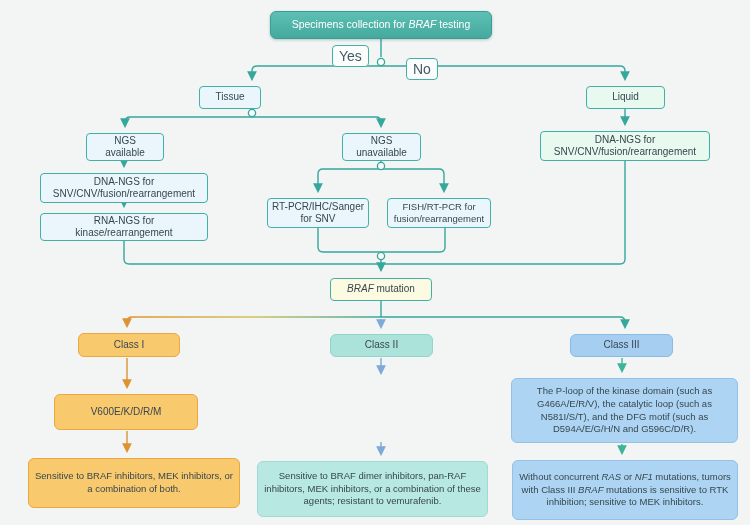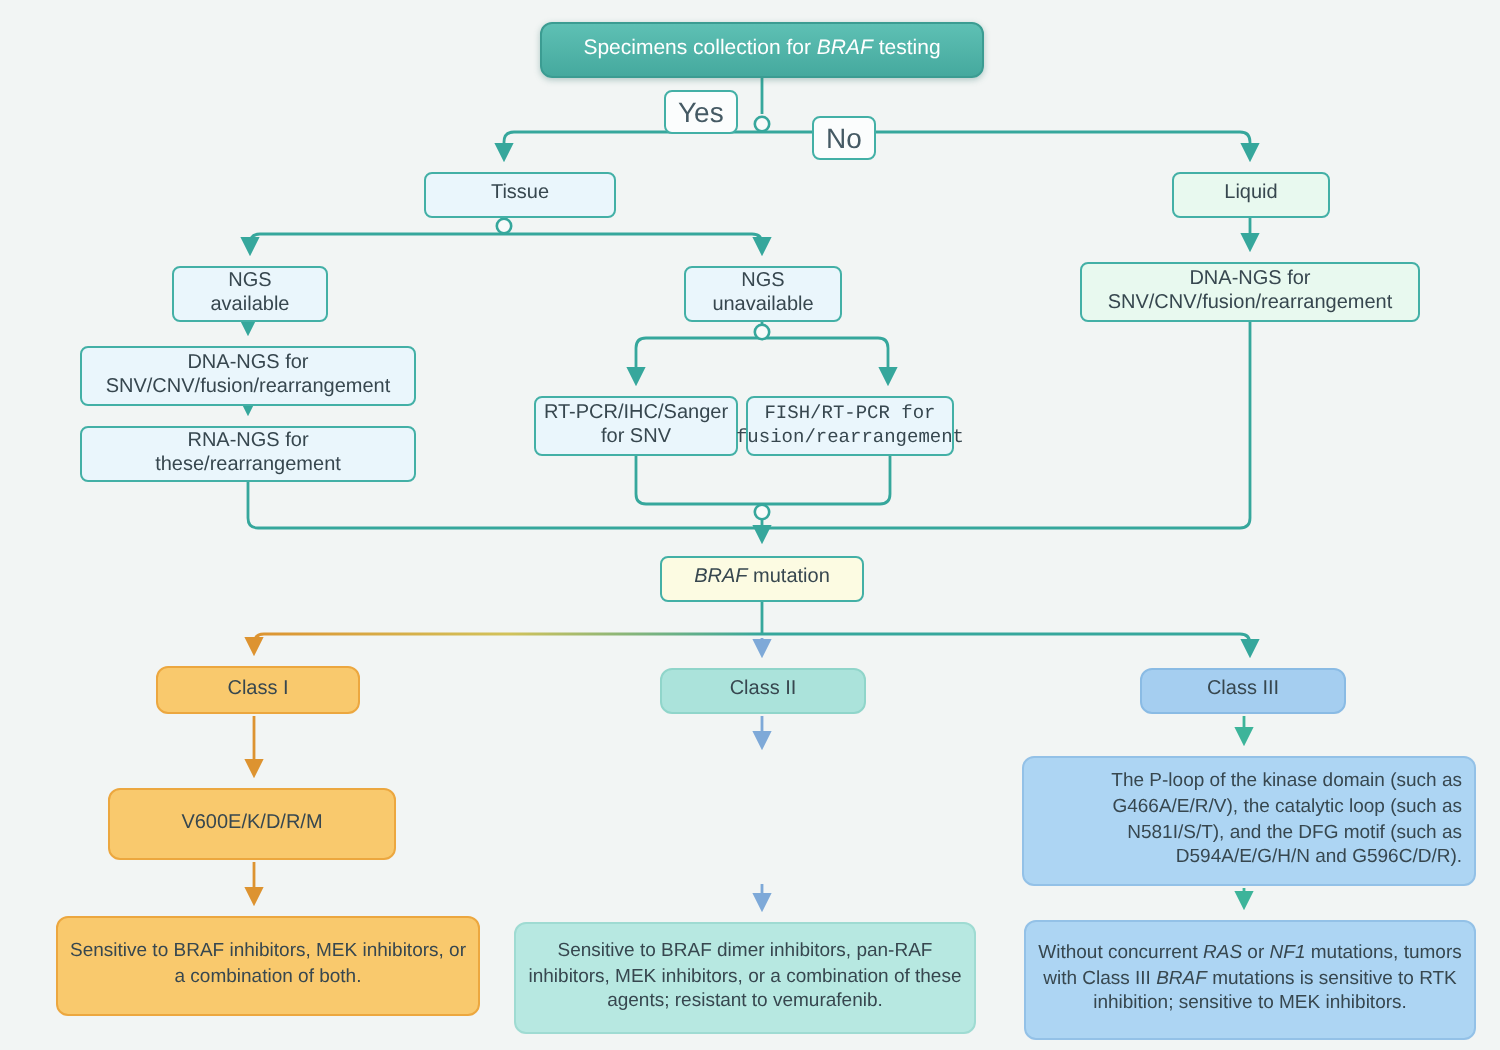--- a/index.html
+++ b/index.html
@@ -106,21 +106,21 @@
     </g>
   </svg>
 
   <div class="node root-node" style="left:270px;top:11px;width:222px;height:28px;">
     <div class="lbl"><span>Specimens collection for </span><i>BRAF</i><span> testing</span></div>
   </div>
 
   <div class="tag" style="left:332px;top:45px;">Yes</div>
   <div class="tag" style="left:406px;top:38px;margin-top:20px;">No</div>
 
-  <div class="node blue" style="left:212px;top:86px;width:96px;height:23px;">
+  <div class="node blue" style="left:199px;top:86px;width:62px;height:23px;">
     <div class="lbl">Tissue</div>
   </div>
 
   <div class="node green" style="left:586px;top:86px;width:79px;height:23px;">
     <div class="lbl">Liquid</div>
   </div>
 
   <div class="node blue" style="left:86px;top:133px;width:78px;height:28px;">
     <div class="lbl">NGS
 available</div>
@@ -131,29 +131,29 @@
 unavailable</div>
   </div>
 
   <div class="node blue" style="left:40px;top:173px;width:168px;height:30px;">
     <div class="lbl">DNA-NGS for
 SNV/CNV/fusion/rearrangement</div>
   </div>
 
   <div class="node blue" style="left:40px;top:213px;width:168px;height:28px;">
     <div class="lbl">RNA-NGS for
-these/rearrangement</div>
+kinase/rearrangement</div>
   </div>
 
   <div class="node blue" style="left:267px;top:198px;width:102px;height:30px;">
     <div class="lbl" style="padding:1px 0;">RT-PCR/IHC/Sanger
 for SNV</div>
   </div>
 
-  <div class="node blue" style="left:373px;top:198px;width:104px;height:30px;font-size:9.5px;font-family:Liberation Mono, monospace;">
+  <div class="node blue" style="left:387px;top:198px;width:104px;height:30px;font-size:9.5px;">
     <div class="lbl" style="padding:1px 0;">FISH/RT-PCR for
 fusion/rearrangement</div>
   </div>
 
   <div class="node green" style="left:540px;top:131px;width:170px;height:30px;">
     <div class="lbl">DNA-NGS for
 SNV/CNV/fusion/rearrangement</div>
   </div>
 
   <div class="node amber" style="left:78px;top:333px;width:102px;height:24px;">
@@ -178,21 +178,21 @@
 
   <div class="node amber para" style="left:28px;top:458px;width:212px;height:50px;">
     <div class="lbl">Sensitive to BRAF inhibitors, MEK inhibitors, or a combination of both.</div>
   </div>
 
 
   <div class="node teal2l para" style="left:257px;top:461px;width:231px;height:56px;">
     <div class="lbl">Sensitive to BRAF dimer inhibitors, pan-RAF inhibitors, MEK inhibitors, or a combination of these agents; resistant to vemurafenib.</div>
   </div>
 
-  <div class="node blue3l para" style="left:511px;top:378px;width:227px;height:65px;text-align:right;">
+  <div class="node blue3l para" style="left:511px;top:378px;width:227px;height:65px;">
     <div class="lbl">The P-loop of the kinase domain (such as G466A/E/R/V), the catalytic loop (such as N581I/S/T), and the DFG motif (such as D594A/E/G/H/N and G596C/D/R).</div>
   </div>
 
   <div class="node blue3l para" style="left:512px;top:460px;width:226px;height:60px;">
     <div class="lbl"><span>Without concurrent </span><i>RAS</i><span> or </span><i>NF1</i><span> mutations, tumors with Class III </span><i>BRAF</i><span> mutations is sensitive to RTK inhibition; sensitive to MEK inhibitors.</span></div>
   </div>
 
 </div>
 
 </body></html>

